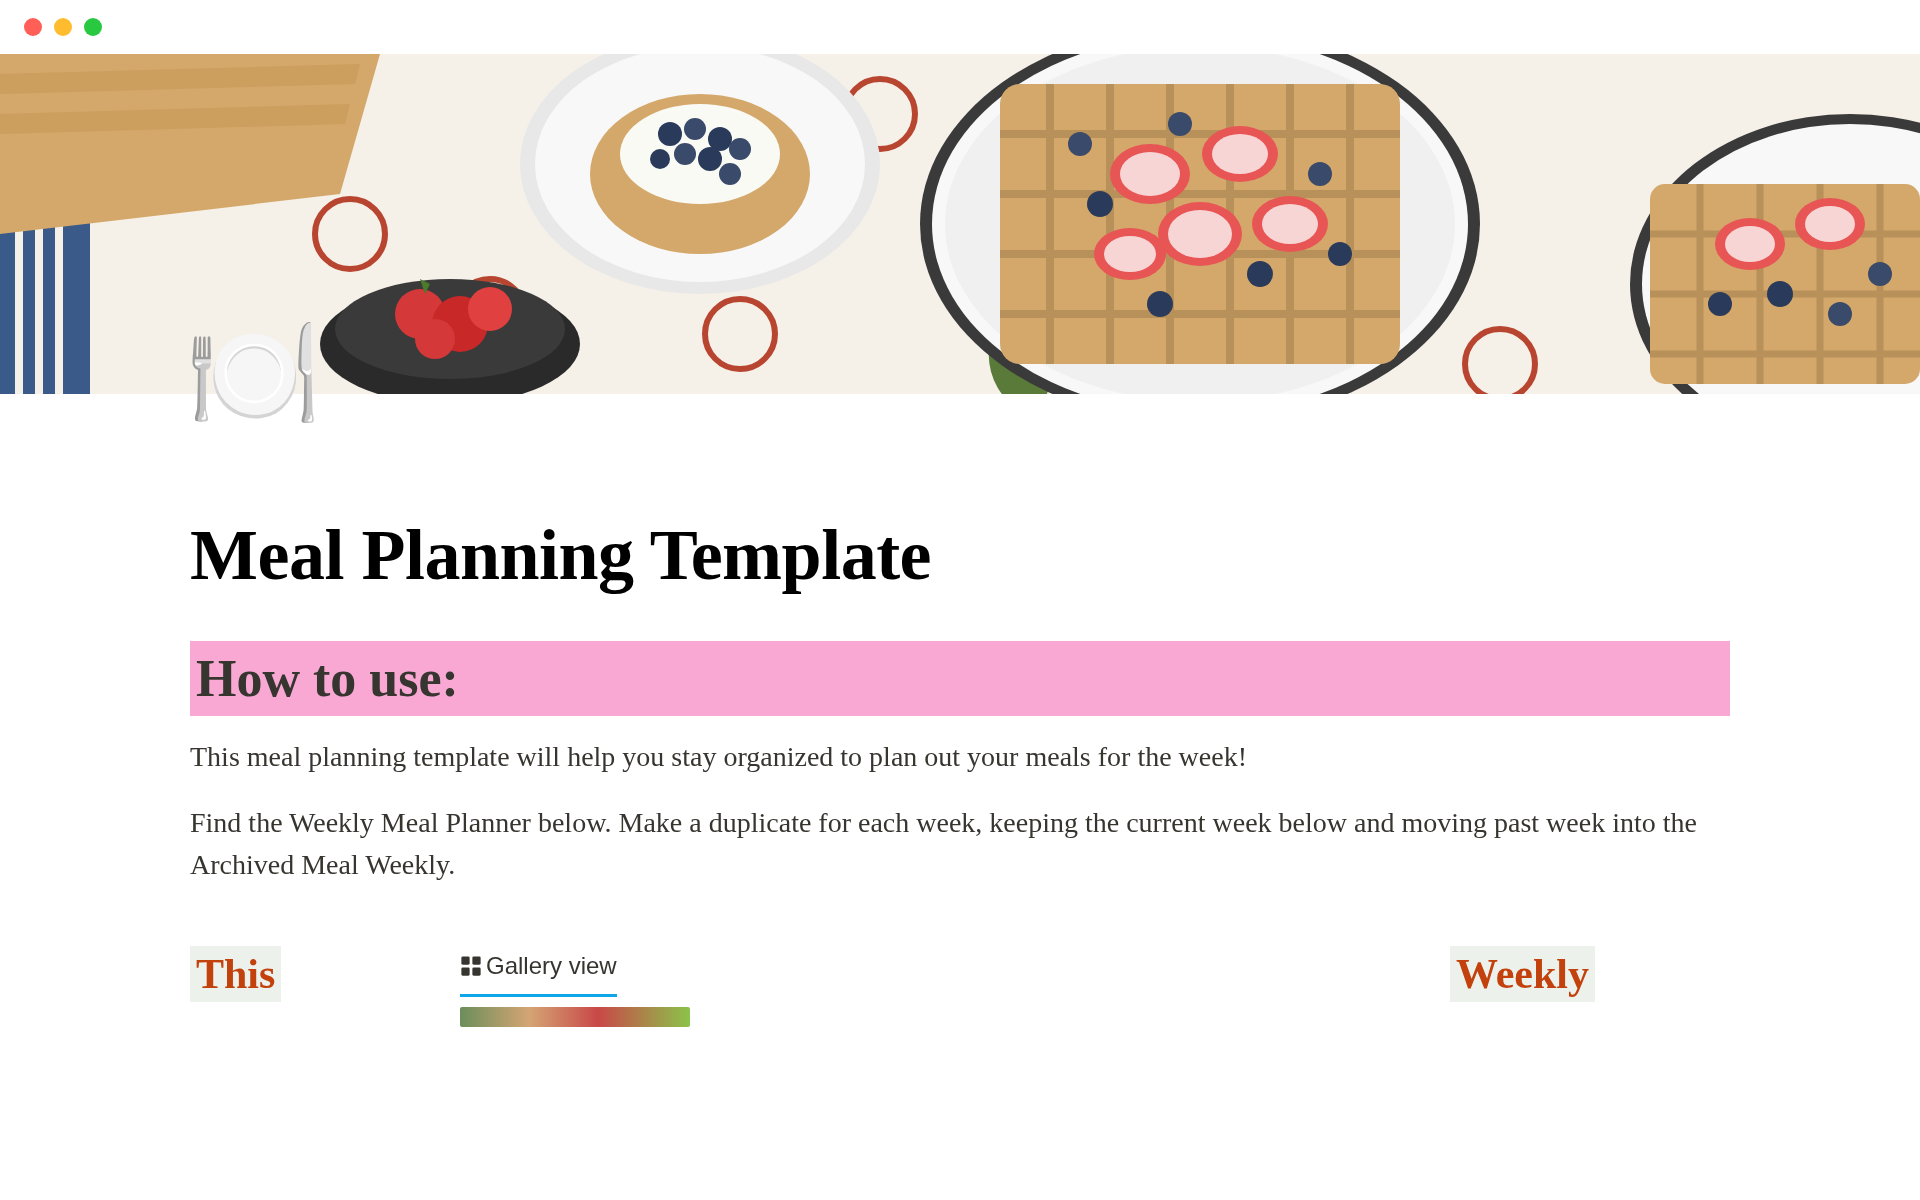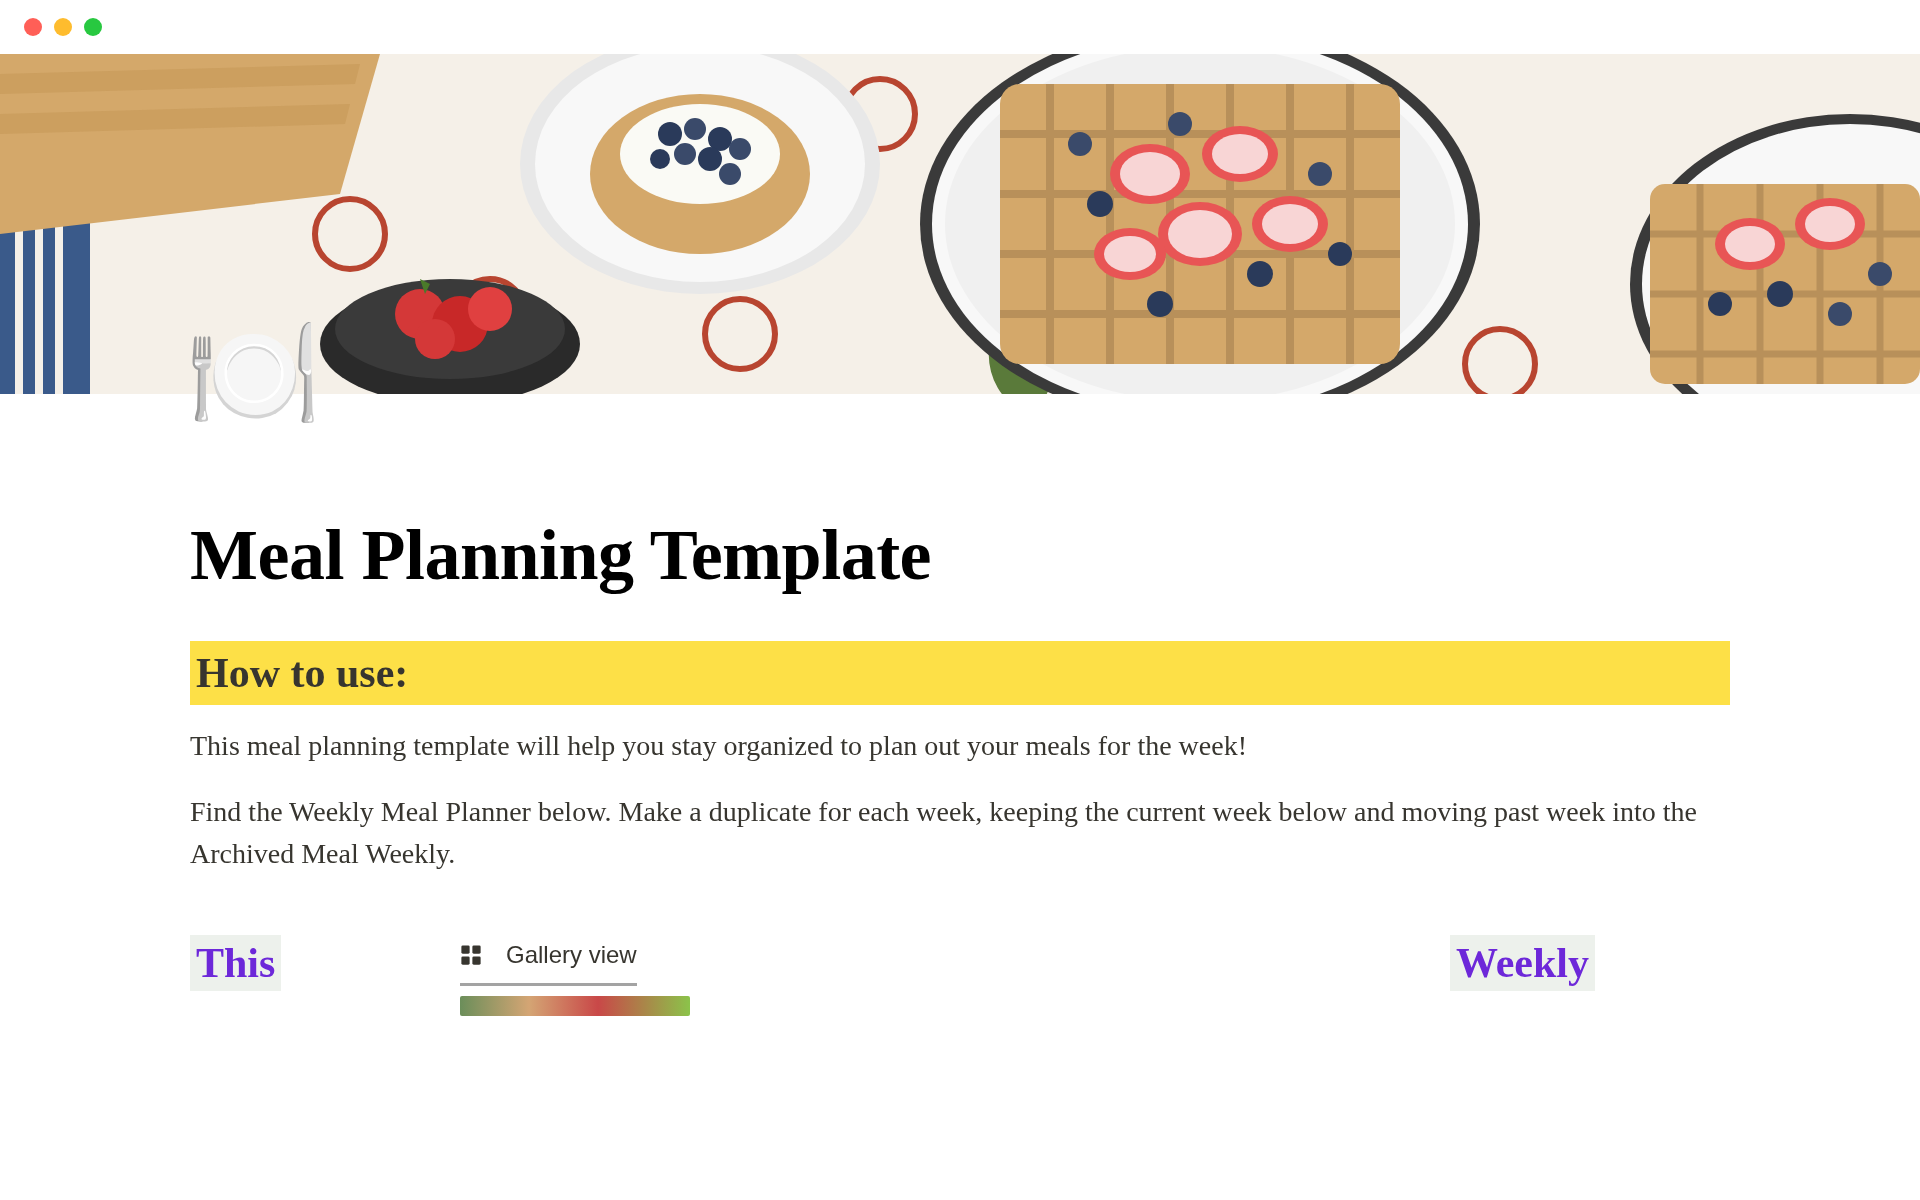--- a/index.html
+++ b/index.html
@@ -63,24 +63,24 @@
     
     .page-title {
       font-size: 72px;
       font-weight: 700;
       color: #000000;
       margin-bottom: 44px;
       letter-spacing: -0.5px;
     }
     
     .section-heading {
-      font-size: 42px;
+      font-size: 52px;
       font-weight: 700;
       color: #37352f;
-      background: #fde047;
+      background: #f9a8d4;
       padding: 8px 6px;
       margin-bottom: 20px;
       display: block;
     }
     
     .body-text {
       font-size: 28px;
       line-height: 1.5;
       color: #37352f;
       margin-bottom: 24px;
@@ -98,32 +98,32 @@
     }
     
     .col-1 { width: 250px; }
     .col-2 { width: 200px; }
     .col-3 { width: 540px; }
     .col-4 { width: 280px; margin-left: auto; }
     
     .column-heading {
       font-size: 42px;
       font-weight: 700;
-      color: #6d28d9;
+      color: #c2410c;
       background: #edf1ec;
       padding: 4px 6px;
       display: inline-block;
     }
     
     .gallery-view-tab {
       display: flex;
       align-items: center;
-      gap: 24px;
+      gap: 4px;
       padding: 6px 0 14px 0;
-      border-bottom: 3px solid #a3a3a3;
+      border-bottom: 3px solid #0ea5e9;
       width: fit-content;
       margin-bottom: 10px;
     }
     
     .gallery-icon {
       width: 22px;
       height: 22px;
       display: inline-block;
     }
     

